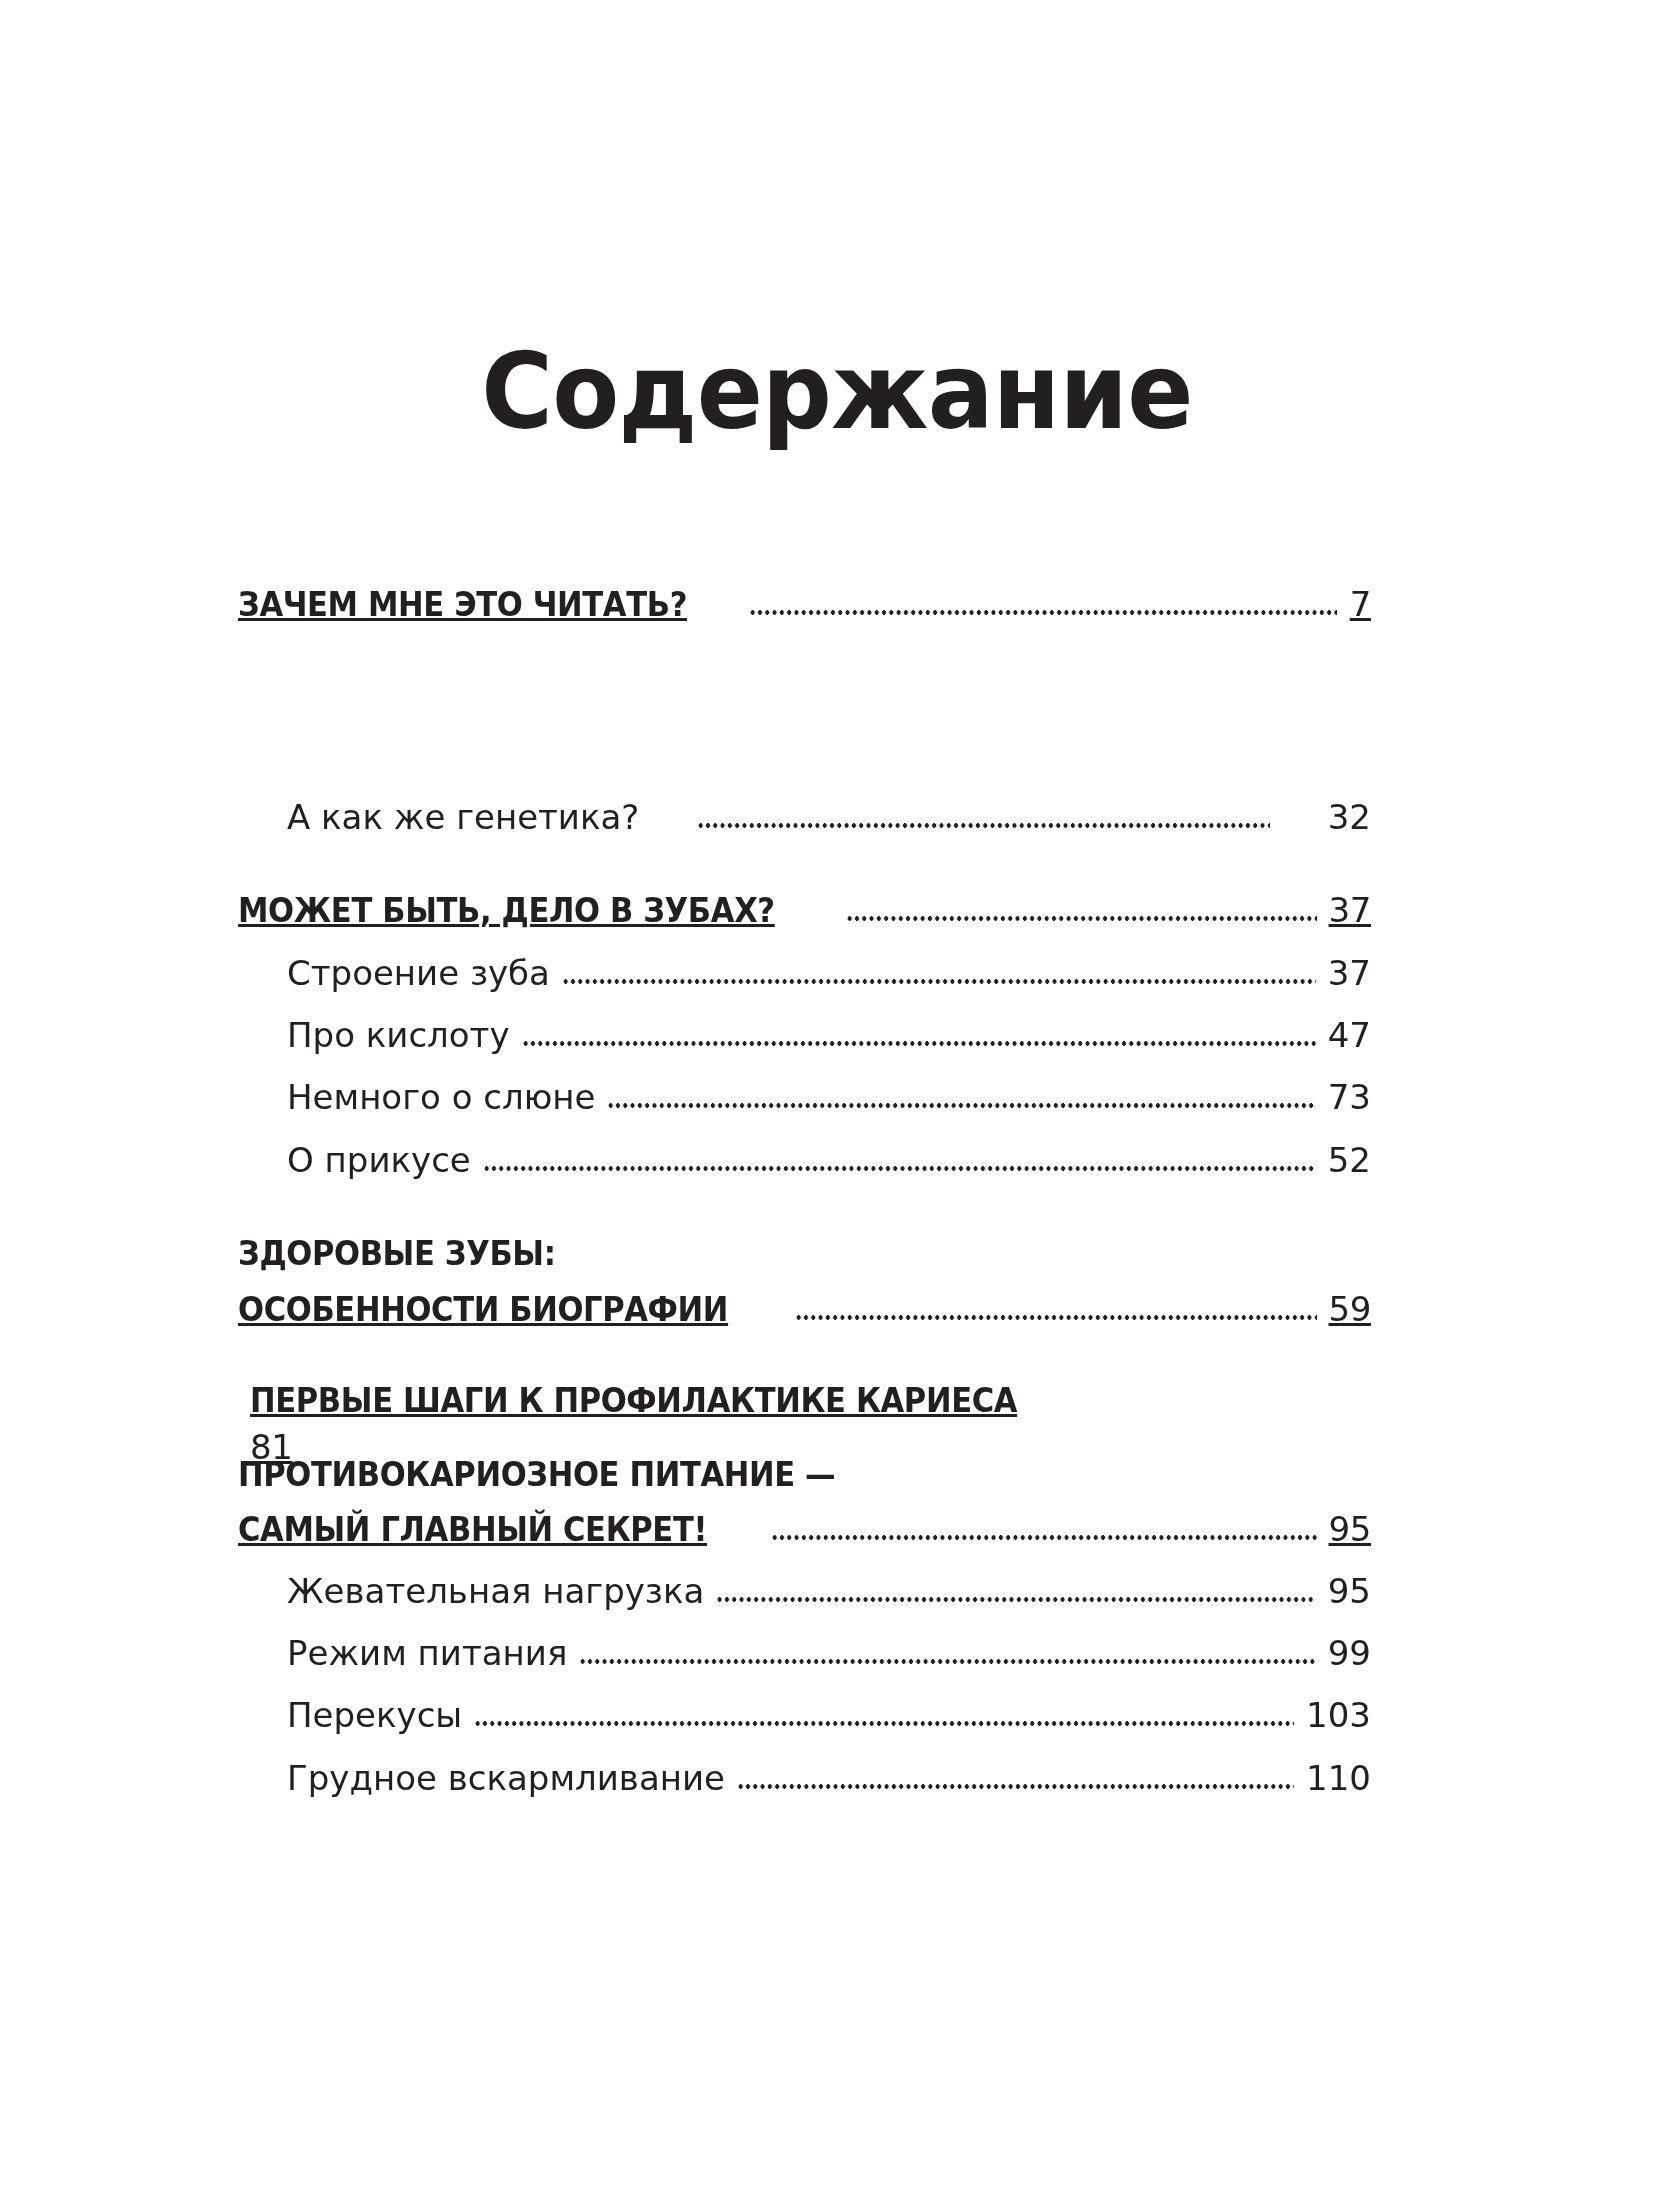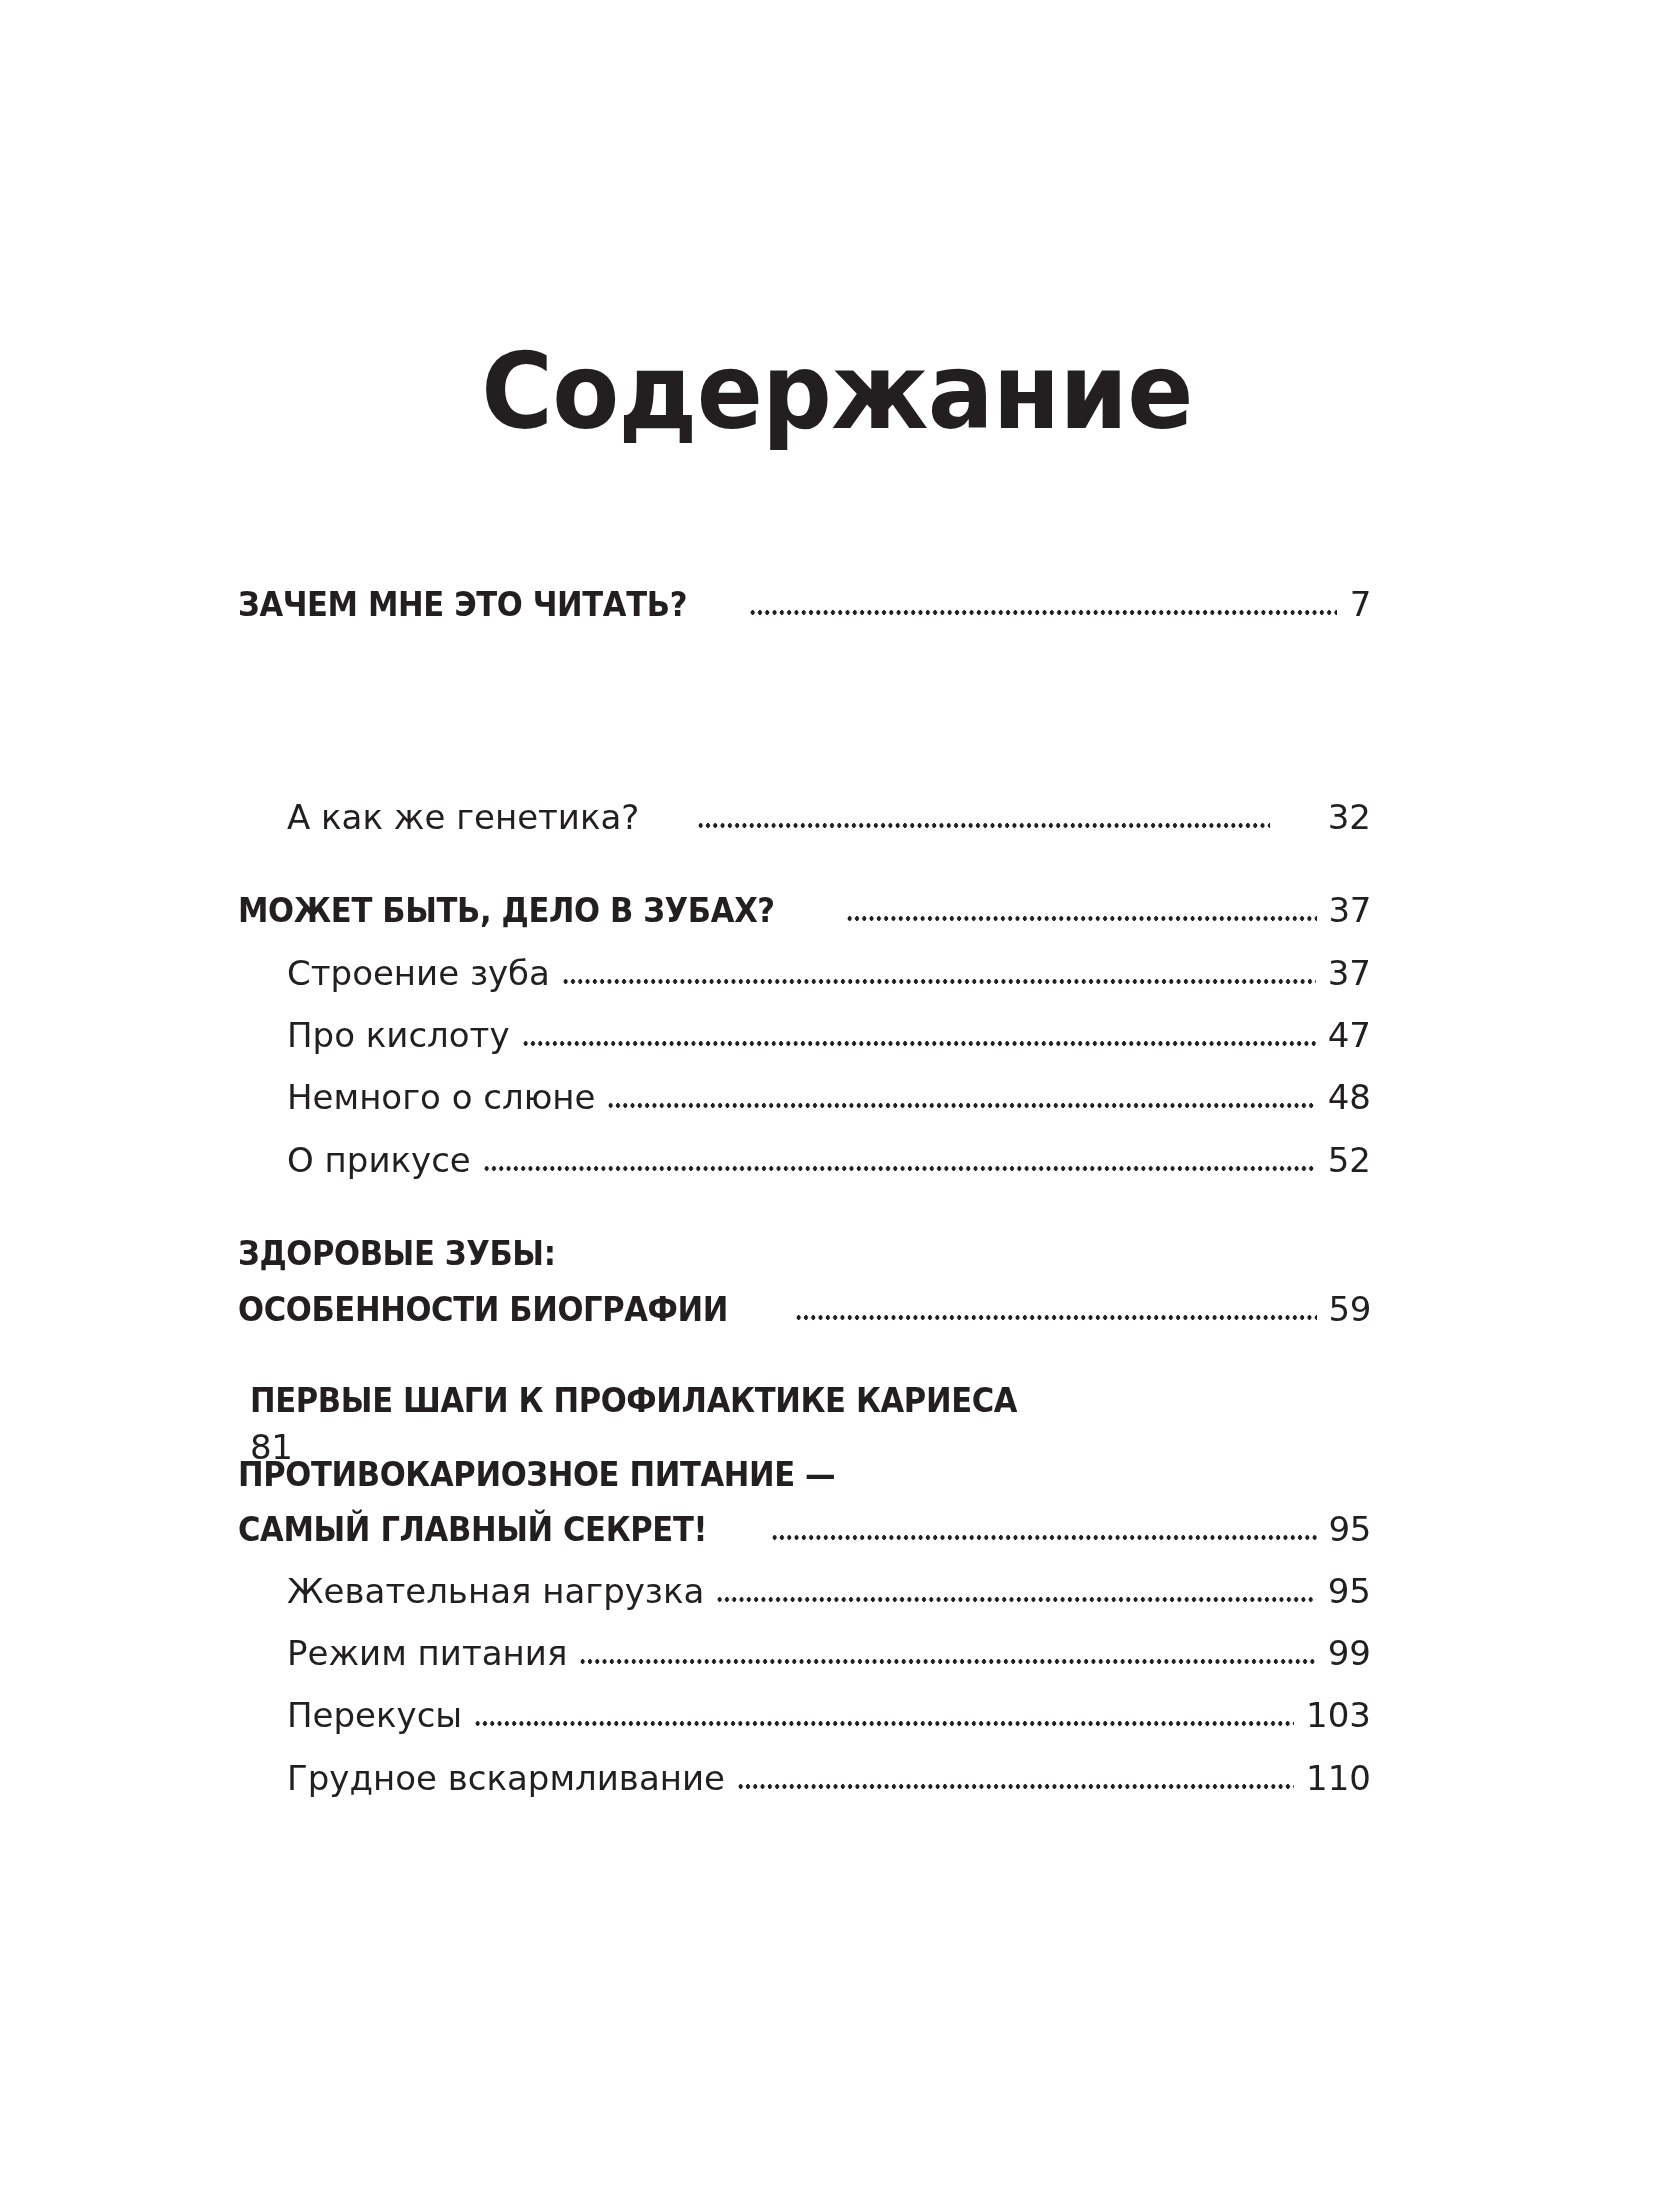--- a/index.html
+++ b/index.html
@@ -40,20 +40,21 @@
       left: 0;
       width: 1133px;
       display: flex;
       align-items: baseline;
       white-space: nowrap;
     }
     .row.chapter {
       font-weight: bold;
       font-size: 34px;
       letter-spacing: -0.4px;
+      text-decoration: underline;
     }
     .row.section {
       font-weight: normal;
       font-size: 34px;
       padding-left: 49px;
       width: 1084px;
     }
     .row .label {
       flex: 0 0 auto;
       transform-origin: left bottom;
@@ -124,21 +125,21 @@
 
   <div class="row section" style="top:1015px;">
     <span class="label">Про кислоту</span>
     <span class="leader"></span>
     <span class="page">47</span>
   </div>
 
   <div class="row section" style="top:1077px;">
     <span class="label">Немного о слюне</span>
     <span class="leader"></span>
-    <span class="page">48</span>
+    <span class="page">73</span>
   </div>
 
   <div class="row section" style="top:1140px;">
     <span class="label">О прикусе</span>
     <span class="leader"></span>
     <span class="page">52</span>
   </div>
 
   <div class="chapter-first-line" style="top:1233px;">ЗДОРОВЫЕ ЗУБЫ:</div>
   <div class="row chapter" style="top:1289px;">

